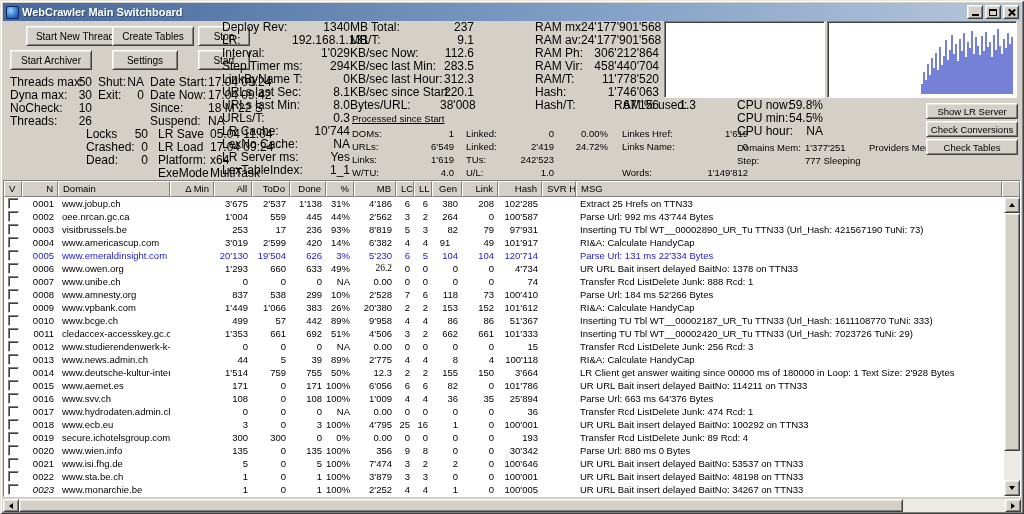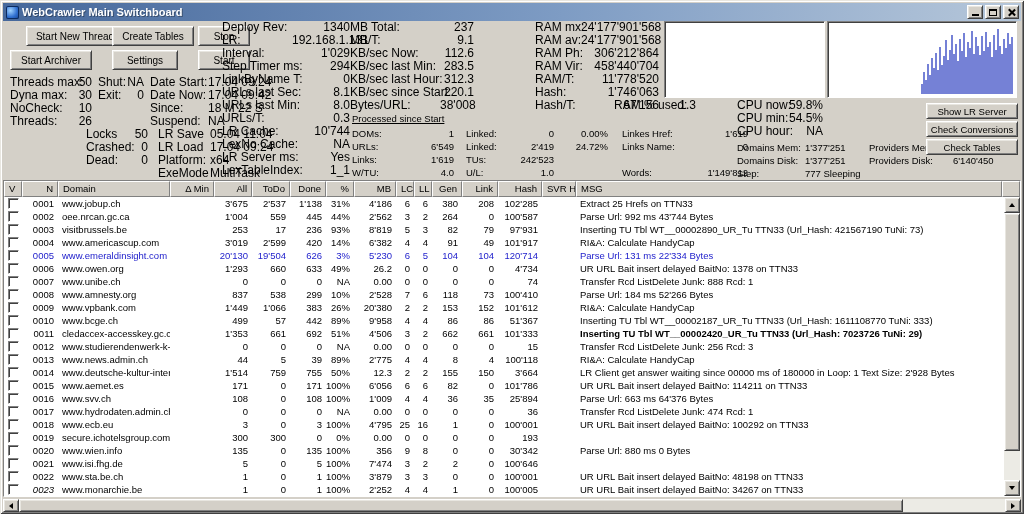--- a/index.html
+++ b/index.html
@@ -174,21 +174,20 @@
   <div class="sgroup" style="left:614px;top:99px;--lw:62px;--vw:20px">
       <div class="srow"><span class="lab">RAM % used:</span><span class="val">1.3</span></div>
     </div>
   <div class="sgroup" style="left:737px;top:99px;--lw:52px;--vw:34px">
       <div class="srow"><span class="lab">CPU now:</span><span class="val">59.8%</span></div>
       <div class="srow"><span class="lab">CPU min:</span><span class="val">54.5%</span></div>
       <div class="srow"><span class="lab">CPU hour:</span><span class="val">NA</span></div>
     </div>
   <div class="cgrid doms" style="left:737px;top:141px">
       <div class="crow"><span class="cc c0">Domains Mem:</span><span class="cc c1">1'377'251</span><span class="cc c2">Providers Memory:</span><span class="cc c3">6'140'450</span></div>
-      <div class="crow"><span class="cc c0">Domains Disk:</span><span class="cc c1">1'377'251</span><span class="cc c2">Providers Disk:</span><span class="cc c3">6'140'450</span></div>
       <div class="crow"><span class="cc c0">Step:</span><span class="cc c1">777 Sleeping</span><span class="cc c2"></span><span class="cc c3"></span></div>
     </div>
 
   <div class="panel" style="left:664px;top:21px;width:161px;height:77px"></div>
   <div class="panel" style="left:827px;top:21px;width:190px;height:77px">
     <div class="bars" style="--barc: #7581d6;">
         <div class="bar" style="height: 15%;"></div>
         <div class="bar" style="height: 32%;"></div>
         <div class="bar" style="height: 20%;"></div>
         <div class="bar" style="height: 44%;"></div>
@@ -329,21 +328,21 @@
           <div class="tcell a-r" style="width: 36px;">0004</div>
           <div class="tcell a-l" style="width: 112px;">www.americascup.com</div>
           <div class="tcell a-r" style="width: 44px;"></div>
           <div class="tcell a-r" style="width: 38px;">3'019</div>
           <div class="tcell a-r" style="width: 38px;">2'599</div>
           <div class="tcell a-r" style="width: 36px;">420</div>
           <div class="tcell a-r" style="width: 28px;">14%</div>
           <div class="tcell a-r" style="width: 42px;">6'382</div>
           <div class="tcell a-r" style="width: 18px;">4</div>
           <div class="tcell a-r" style="width: 18px;">4</div>
-          <div class="tcell a-r" style="width: 30px;">91</div>
+          <div class="tcell a-r" style="width: 30px; text-align: center;">91</div>
           <div class="tcell a-r" style="width: 36px;">49</div>
           <div class="tcell a-r" style="width: 44px;">101'917</div>
           <div class="tcell a-l" style="width: 34px;"></div>
           <div class="tcell a-l" style="width: 426px;">RI&amp;A: Calculate HandyCap</div>
         </div>
         <div class="trow" style="color: rgb(34, 34, 204);">
           <div class="tcell a-c" style="width: 18px;">
             <div class="cb"></div>
           </div>
           <div class="tcell a-r" style="width: 36px;">0005</div>
@@ -366,21 +365,21 @@
           <div class="tcell a-c" style="width: 18px;">
             <div class="cb"></div>
           </div>
           <div class="tcell a-r" style="width: 36px;">0006</div>
           <div class="tcell a-l" style="width: 112px;">www.owen.org</div>
           <div class="tcell a-r" style="width: 44px;"></div>
           <div class="tcell a-r" style="width: 38px;">1'293</div>
           <div class="tcell a-r" style="width: 38px;">660</div>
           <div class="tcell a-r" style="width: 36px;">633</div>
           <div class="tcell a-r" style="width: 28px;">49%</div>
-          <div class="tcell a-r" style="width: 42px;">26.2</div>
+          <div class="tcell a-r" style="width: 42px; font-family: Liberation Serif, serif;">26.2</div>
           <div class="tcell a-r" style="width: 18px;">0</div>
           <div class="tcell a-r" style="width: 18px;">0</div>
           <div class="tcell a-r" style="width: 30px;">0</div>
           <div class="tcell a-r" style="width: 36px;">0</div>
           <div class="tcell a-r" style="width: 44px;">4'734</div>
           <div class="tcell a-l" style="width: 34px;"></div>
           <div class="tcell a-l" style="width: 426px;">UR URL Bait insert delayed BaitNo: 1378 on TTN33</div>
         </div>
         <div class="trow">
           <div class="tcell a-c" style="width: 18px;">
@@ -473,21 +472,21 @@
           <div class="tcell a-r" style="width: 38px;">661</div>
           <div class="tcell a-r" style="width: 36px;">692</div>
           <div class="tcell a-r" style="width: 28px;">51%</div>
           <div class="tcell a-r" style="width: 42px;">4'506</div>
           <div class="tcell a-r" style="width: 18px;">3</div>
           <div class="tcell a-r" style="width: 18px;">2</div>
           <div class="tcell a-r" style="width: 30px;">662</div>
           <div class="tcell a-r" style="width: 36px;">661</div>
           <div class="tcell a-r" style="width: 44px;">101'333</div>
           <div class="tcell a-l" style="width: 34px;"></div>
-          <div class="tcell a-l" style="width: 426px; font-weight: bold;">Inserting TU Tbl WT__00002420_UR_Tu TTN33 (Url_Hash: 7023726 TuNi: 29)</div>
+          <div class="tcell a-l" style="width: 426px;">Inserting TU Tbl WT__00002420_UR_Tu TTN33 (Url_Hash: 7023726 TuNi: 29)</div>
         </div>
         <div class="trow">
           <div class="tcell a-c" style="width: 18px;">
             <div class="cb"></div>
           </div>
           <div class="tcell a-r" style="width: 36px;">0012</div>
           <div class="tcell a-l" style="width: 112px;">www.studierendenwerk-k-ais...</div>
           <div class="tcell a-r" style="width: 44px;"></div>
           <div class="tcell a-r" style="width: 38px;">0</div>
           <div class="tcell a-r" style="width: 38px;">0</div>
@@ -633,20 +632,21 @@
           <div class="tcell a-r" style="width: 38px;">300</div>
           <div class="tcell a-r" style="width: 36px;">0</div>
           <div class="tcell a-r" style="width: 28px;">0%</div>
           <div class="tcell a-r" style="width: 42px;">0.00</div>
           <div class="tcell a-r" style="width: 18px;">0</div>
           <div class="tcell a-r" style="width: 18px;">0</div>
           <div class="tcell a-r" style="width: 30px;">0</div>
           <div class="tcell a-r" style="width: 36px;">0</div>
           <div class="tcell a-r" style="width: 44px;">193</div>
           <div class="tcell a-l" style="width: 34px;"></div>
+          <div class="tcell a-l" style="width: 426px;">Transfer Rcd ListDelete Junk: 89 Rcd: 4</div>
         </div>
         <div class="trow">
           <div class="tcell a-c" style="width: 18px;">
             <div class="cb"></div>
           </div>
           <div class="tcell a-r" style="width: 36px;">0020</div>
           <div class="tcell a-l" style="width: 112px;">www.wien.info</div>
           <div class="tcell a-r" style="width: 44px;"></div>
           <div class="tcell a-r" style="width: 38px;">135</div>
           <div class="tcell a-r" style="width: 38px;">0</div>
@@ -672,20 +672,21 @@
           <div class="tcell a-r" style="width: 38px;">0</div>
           <div class="tcell a-r" style="width: 36px;">5</div>
           <div class="tcell a-r" style="width: 28px;">100%</div>
           <div class="tcell a-r" style="width: 42px;">7'474</div>
           <div class="tcell a-r" style="width: 18px;">3</div>
           <div class="tcell a-r" style="width: 18px;">2</div>
           <div class="tcell a-r" style="width: 30px;">2</div>
           <div class="tcell a-r" style="width: 36px;">0</div>
           <div class="tcell a-r" style="width: 44px;">100'646</div>
           <div class="tcell a-l" style="width: 34px;"></div>
+          <div class="tcell a-l" style="width: 426px;">UR URL Bait insert delayed BaitNo: 53537 on TTN33</div>
         </div>
         <div class="trow">
           <div class="tcell a-c" style="width: 18px;">
             <div class="cb"></div>
           </div>
           <div class="tcell a-r" style="width: 36px;">0022</div>
           <div class="tcell a-l" style="width: 112px;">www.sta.be.ch</div>
           <div class="tcell a-r" style="width: 44px;"></div>
           <div class="tcell a-r" style="width: 38px;">1</div>
           <div class="tcell a-r" style="width: 38px;">0</div>

